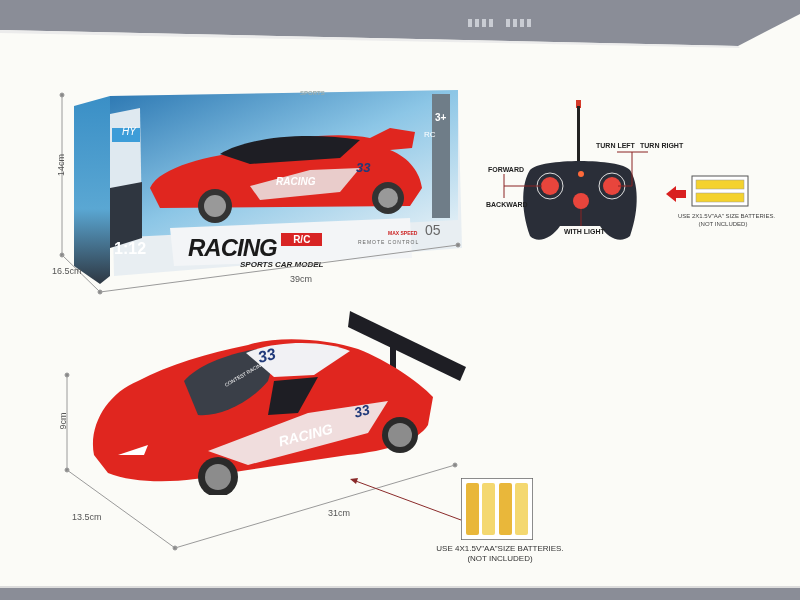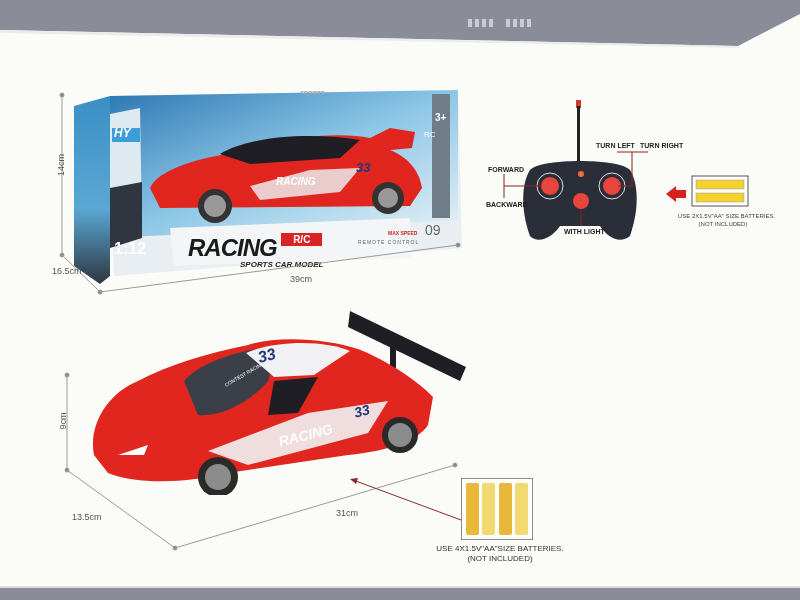--- a/index.html
+++ b/index.html
@@ -59,35 +59,35 @@
     <path d="M80,100 C90,78 140,68 180,62 C220,48 270,44 300,50 L320,40 L345,44 L342,60 L320,62 C340,70 350,85 352,100 L340,118 L90,120 Z" fill="#e0261f"></path>
     <path d="M150,66 C180,48 240,44 290,52 L270,70 L180,76 Z" fill="#1e1e24"></path>
     <path d="M180,98 L240,82 L290,80 L270,104 L190,112 Z" fill="#eaeaea" opacity="0.85"></path>
     <circle cx="145" cy="118" r="17" fill="#333"></circle>
       <circle cx="145" cy="118" r="11" fill="#999"></circle>
     <circle cx="318" cy="110" r="16" fill="#333"></circle>
       <circle cx="318" cy="110" r="10" fill="#999"></circle>
 
     <polygon points="100,140 340,130 342,170 104,178" fill="#f3f5f7"></polygon>
   </svg>
-  <div class="txt" style="left:44px;top:38px;font-size:12px;font-weight:bold;font-style:italic;color:#fff">HY</div>
+  <div class="txt" style="left:52px;top:38px;font-size:10px;font-weight:normal;font-style:italic;color:#fff">HY</div>
   <div class="txt" style="left:44px;top:152px;font-size:16px;font-weight:bold;color:#fff">1:12</div>
   <div class="txt" style="left:230px;top:2px;font-size:6px;font-weight:bold;color:#9aa">SPORTS</div>
   <div class="txt" style="left:365px;top:24px;font-size:10px;font-weight:bold;color:#fff">3+</div>
   <div class="txt" style="left:354px;top:42px;font-size:8px;color:#fff">RC</div>
   <div class="txt" style="left:206px;top:88px;font-size:10px;font-weight:bold;font-style:italic;color:#fff">RACING</div>
   <div class="txt" style="left:286px;top:72px;font-size:13px;font-weight:bold;font-style:italic;color:#213a7a">33</div>
   <div class="txt" style="left:118px;top:146px">
     <span style="font-size:24px;font-weight:bold;font-style:italic;color:#1a1a1a;letter-spacing:-1px">RACING</span>
     <span style="font-size:10px;font-weight:bold;color:#fff;background:#d82424;padding:1px 12px;vertical-align:top">R/C</span>
   </div>
   <div class="txt" style="left:170px;top:172px;font-size:8px;font-weight:bold;font-style:italic;color:#222">SPORTS CAR MODEL</div>
   <div class="txt" style="left:318px;top:142px;font-size:5px;font-weight:bold;color:#c22">MAX SPEED</div>
   <div class="txt" style="left:288px;top:151px;font-size:5px;color:#666;letter-spacing:1px">REMOTE CONTROL</div>
-  <div class="txt" style="left:355px;top:134px;font-size:14px;color:#666">09</div>
+  <div class="txt" style="left:355px;top:134px;font-size:14px;color:#666">05</div>
 </div>
 
 <svg style="position:absolute;left:0;top:0" width="800" height="600">
   <g stroke="#9a9a9a" stroke-width="1" fill="#888">
     <line x1="62" y1="95" x2="62" y2="255"></line>
       <circle cx="62" cy="95" r="2"></circle>
       <circle cx="62" cy="255" r="2"></circle>
     <line x1="62" y1="255" x2="100" y2="292"></line>
       <circle cx="100" cy="292" r="2"></circle>
     <line x1="100" y1="292" x2="458" y2="245"></line>
@@ -167,21 +167,21 @@
 
     <path d="M30,150 L60,140 L56,150 Z" fill="#fff"></path>
   </svg>
   <div class="txt" style="left:190px;top:122px;font-size:14px;font-weight:bold;font-style:italic;color:#fff;transform:rotate(-14deg)">RACING</div>
   <div class="txt" style="left:170px;top:42px;font-size:16px;font-weight:bold;font-style:italic;color:#213a7a;transform:rotate(-14deg)">33</div>
   <div class="txt" style="left:266px;top:98px;font-size:14px;font-weight:bold;font-style:italic;color:#213a7a;transform:rotate(-14deg)">33</div>
   <div class="txt" style="left:134px;top:66px;font-size:5px;color:#fff;transform:rotate(-30deg)">CONTEST RACING</div>
 </div>
 <div class="txt dim" style="left:54px;top:416px;transform:rotate(-90deg)">9cm</div>
 <div class="txt dim" style="left:72px;top:512px">13.5cm</div>
-<div class="txt dim" style="left:336px;top:508px">31cm</div>
+<div class="txt dim" style="left:328px;top:508px">31cm</div>
 
 <svg width="72" height="62" style="position:absolute;left:461px;top:478px">
   <rect x="0" y="0" width="72" height="62" fill="#fff" stroke="#666" stroke-width="1.5"></rect>
   <rect x="5" y="5" width="13" height="52" rx="2" fill="#e9b73a"></rect>
   <rect x="21" y="5" width="13" height="52" rx="2" fill="#f4d870"></rect>
   <rect x="38" y="5" width="13" height="52" rx="2" fill="#e9b73a"></rect>
   <rect x="54" y="5" width="13" height="52" rx="2" fill="#f4d870"></rect>
 </svg>
 <div class="txt note2" style="left:420px;top:544px;width:160px">
   <div>USE 4X1.5V"AA"SIZE BATTERIES.</div>

